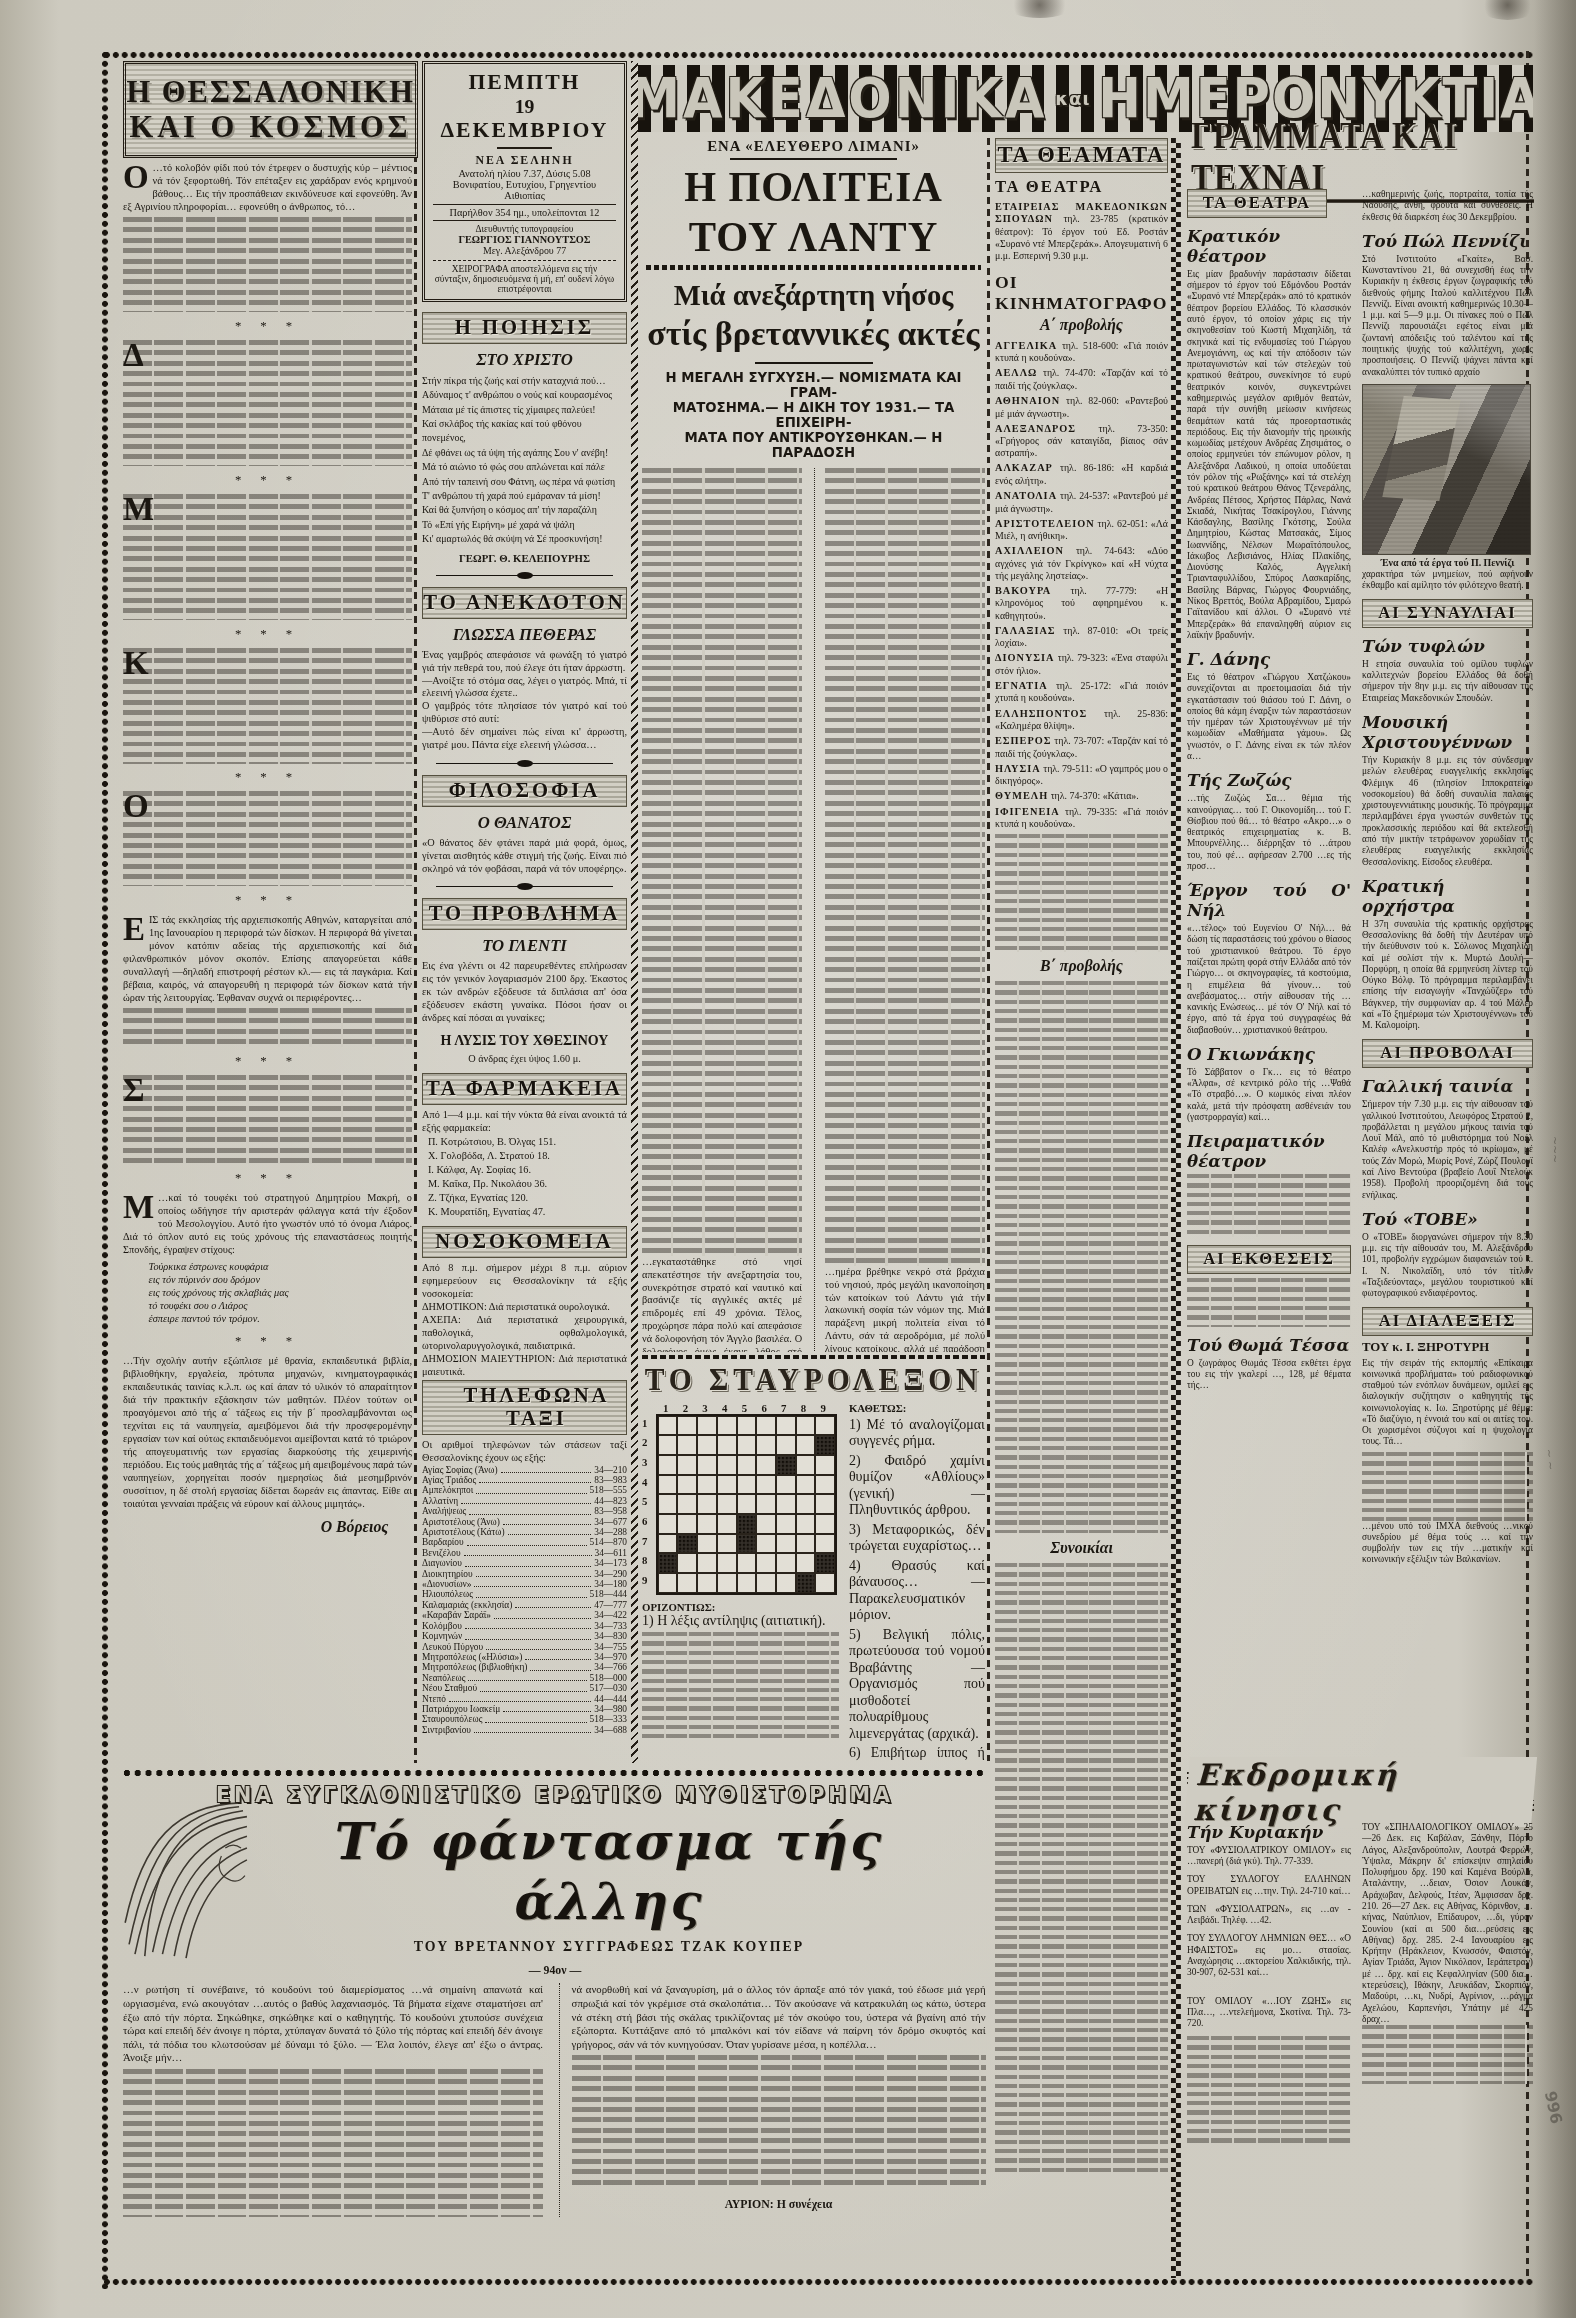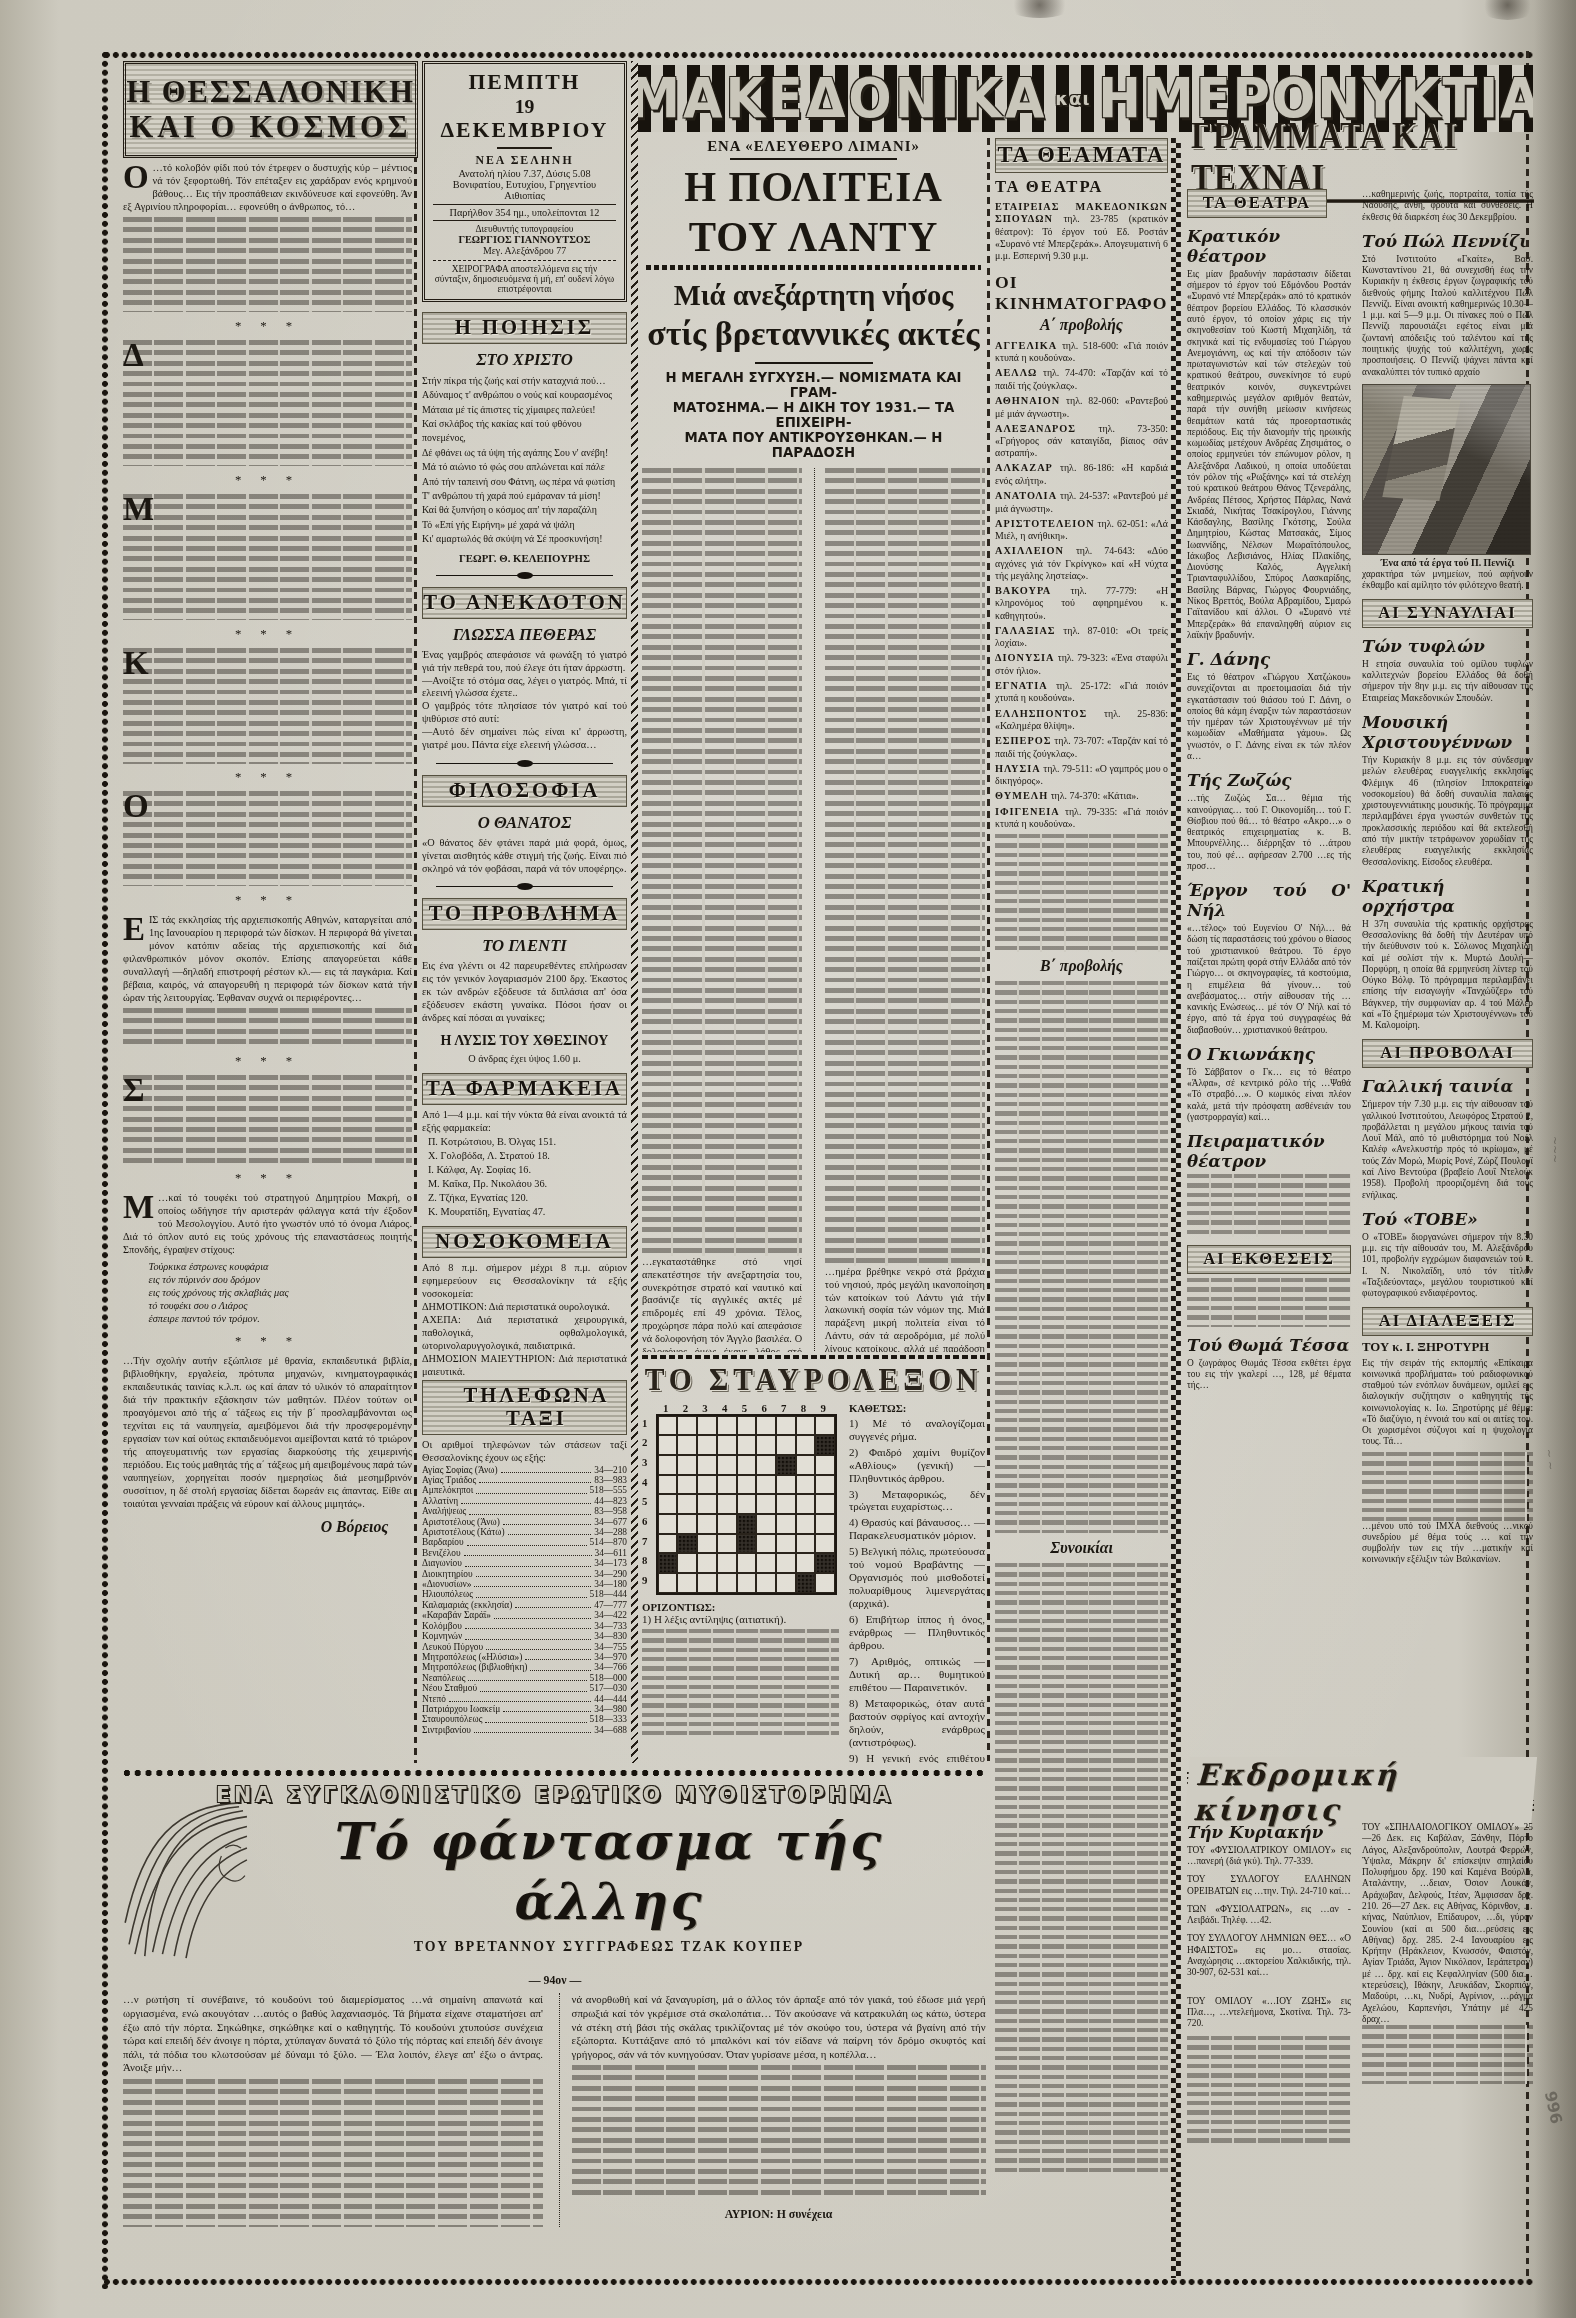--- a/index.html
+++ b/index.html
@@ -44,21 +44,21 @@
   .leaders{flex:1;border-bottom:1px dotted #2c261e;margin:0 3px 2px;}
   .listrow{display:flex;font-size:9.4px;line-height:10.4px;}
   .cin{font-size:9.9px;line-height:1.22;text-align:justify;margin-bottom:3px;}
   .cin b{font-size:10.3px;letter-spacing:1px;}
   .cw-grid{display:grid;grid-template-columns:repeat(9,19.7px);grid-template-rows:repeat(9,19.7px);border:2px solid #1d1812;width:177px;}
   .cw-cell{border:1px solid #2a241c;background:rgba(236,233,224,.55);}
   .cw-cell.black{background:
       radial-gradient(circle at 2px 2px,#110d08 1.2px,rgba(0,0,0,0) 1.6px),#35302a;background-size:3.9px 3.9px;}
   .cw-colnums{display:grid;grid-template-columns:repeat(9,19.7px);width:177px;font-size:10.8px;font-weight:700;text-align:center;}
   .cw-rownums{display:grid;grid-template-rows:repeat(9,19.7px);font-size:10.8px;font-weight:700;}
-  .clue{font-size:11px;line-height:1.18;text-align:justify;margin-bottom:3px;}
+  .clue{font-size:14px;line-height:1.18;text-align:justify;margin-bottom:3px;}
   .photo{width:167px;height:169px;border:1px solid #4a453a;
     background:
       linear-gradient(205deg,rgba(255,255,255,.25) 0 18%,rgba(0,0,0,0) 40%),
       linear-gradient(115deg,#8a8578 0 22%,#55504a 22% 38%,#9a958a 38% 52%,#433f38 52% 66%,#716c62 66% 82%,#2f2b25 82% 100%),
       #6e6a60;
     background-blend-mode:normal;position:relative;}
   .photo:before{content:"";position:absolute;left:18%;top:8%;width:34%;height:60%;
     background:linear-gradient(160deg,#b5b1a4 0 40%,#5d5850 40% 70%,#8b867a 70%);transform:skew(-12deg,4deg);}
   .photo:after{content:"";position:absolute;inset:0;background:repeating-linear-gradient(180deg,rgba(20,16,10,.08) 0 2px,rgba(0,0,0,0) 2px 3.9px);}
   .novel-title{font-family:"DejaVu Serif",serif;font-style:italic;font-weight:700;font-size:51px;
@@ -576,21 +576,21 @@
         <path d="M126,64 C98,78 74,108 64,164"></path>
         <path d="M120,6 C54,8 20,44 2,128"></path>
         <path d="M100,60 q-6,14 4,22 q12,8 20,-2" stroke-width="1.2"></path>
         <path d="M104,52 q8,-6 16,0" stroke-width="1.2"></path>
       </g>
     </svg>
     <div style="text-align:center;margin:3.9px 0 0 108px;">
       <span class="novel-title">Τό φάντασμα τής άλλης</span>
     </div>
     <div style="text-align:center;margin:7.9px 0 0 108px;font-size:13.8px;font-weight:700;letter-spacing:2px;">ΤΟΥ ΒΡΕΤΑΝΝΟΥ ΣΥΓΓΡΑΦΕΩΣ ΤΖΑΚ ΚΟΥΠΕΡ</div>
-    <div style="text-align:center;margin-top:18px;font-size:11.8px;font-weight:700;">— 94ον —</div>
+    <div style="text-align:center;margin-top:8px;font-size:11.8px;font-weight:700;">— 94ον —</div>
     <div style="display:flex;gap:15.8px;margin-top:5.9px;">
       <div style="width:420px;">
         <div class="body" style="font-size:10.8px;">…ν ρωτήση τί συνέβαινε, τό κουδούνι τού διαμερίσματος …νά σημαίνη απανωτά καί ωργιασμένα, ενώ ακουγόταν …αυτός ο βαθύς λαχανιασμός. Τά βήματα είχανε σταματήσει απ' έξω από τήν πόρτα. Σηκώθηκε, σηκώθηκε καί ο καθηγητής. Τό κουδούνι χτυπούσε συνέχεια τώρα καί επειδή δέν άνοιγε η πόρτα, χτύπαγαν δυνατά τό ξύλο τής πόρτας καί επειδή δέν άνοιγε πάλι, τά πόδια του κλωτσούσαν μέ δύναμι τό ξύλο. — Έλα λοιπόν, έλεγε απ' έξω ο άντρας. Άνοιξε μήν…</div>
         <div class="tx" style="height:148px;margin-top:3.9px;"></div>
       </div>
       <div style="width:414px;border-left:1px dotted #2c261e;padding-left:11.8px;">
         <div class="body" style="font-size:10.8px;">νά ανορθωθή καί νά ξαναγυρίση, μά ο άλλος τόν άρπαξε από τόν γιακά, τού έδωσε μιά γερή σπρωξιά καί τόν γκρέμισε στά σκαλοπάτια… Τόν ακούσανε νά κατρακυλάη ως κάτω, ύστερα νά στέκη στή βάσι τής σκάλας τρικλίζοντας μέ τόν σκούφο του, ύστερα νά βγαίνη από τήν εξώπορτα. Κυττάξανε από τό μπαλκόνι καί τόν είδανε νά παίρνη τόν δρόμο σκυφτός καί γρήγορος, σάν νά τόν κυνηγούσαν. Όταν γυρίσανε μέσα, η κοπέλλα…</div>
         <div class="tx" style="height:134px;margin-top:3.9px;"></div>
         <div style="text-align:center;font-size:11.8px;font-weight:700;margin-top:7.9px;">ΑΥΡΙΟΝ: Η συνέχεια</div>
       </div>

